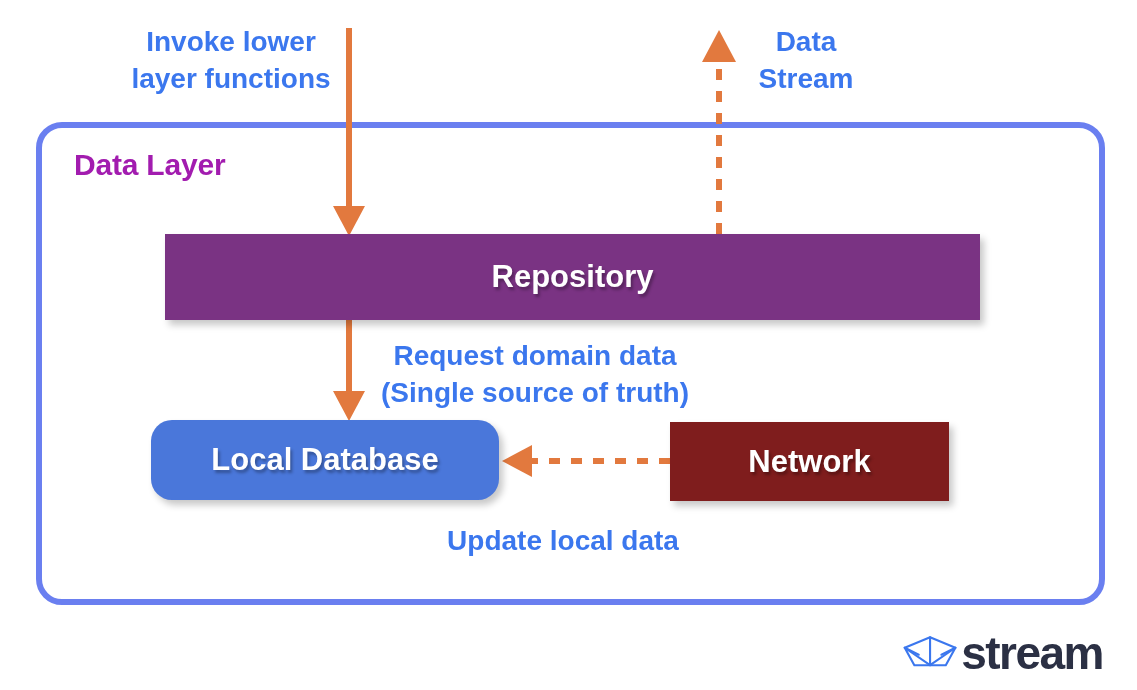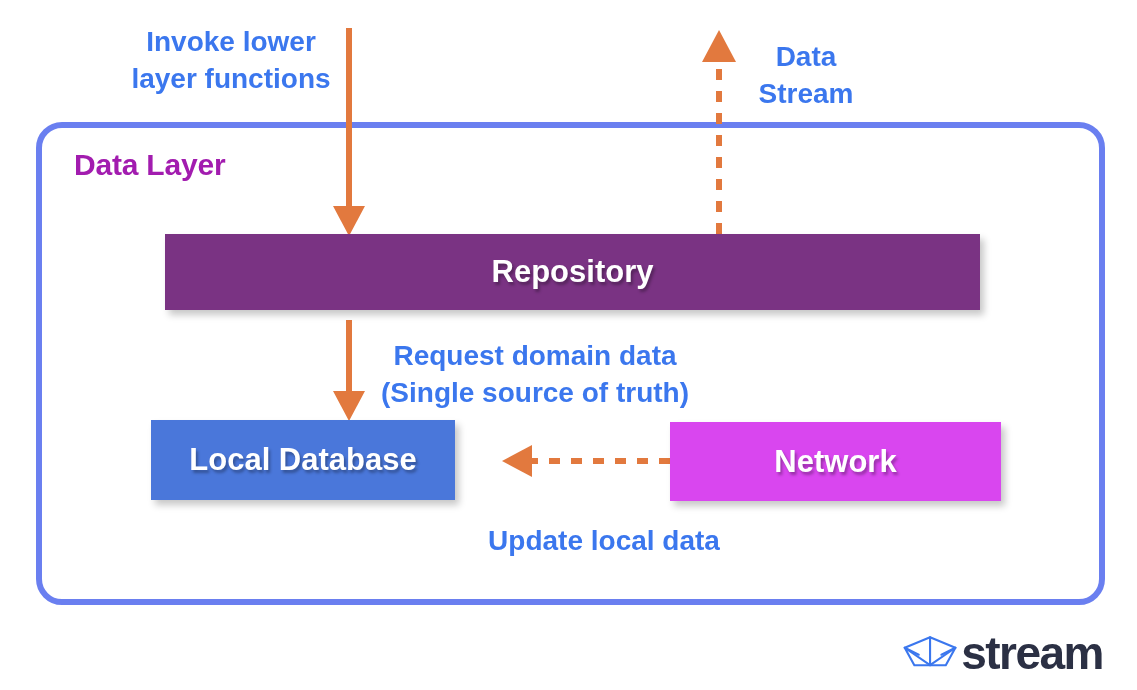--- a/index.html
+++ b/index.html
@@ -49,70 +49,71 @@
     justify-content: center;
     color: #ffffff;
     font-weight: bold;
     text-shadow: 2px 3px 3px rgba(0,0,0,0.30);
     box-shadow: 4px 5px 7px rgba(0,0,0,0.22);
   }
   .node-repository {
     left: 165px;
     top: 234px;
     width: 815px;
-    height: 76px;
+    height: 86px;
     background: #7a3383;
     font-size: 31px;
   }
   .node-localdb {
     left: 151px;
     top: 420px;
-    width: 304px;
+    width: 348px;
     height: 80px;
     background: #4a77da;
     font-size: 31px;
+    border-radius: 21px;
   }
   .node-network {
     left: 670px;
     top: 422px;
-    width: 331px;
+    width: 279px;
     height: 79px;
-    background: #d946ef;
+    background: #7f1d1d;
     font-size: 31px;
   }
 
   
   .note {
     position: absolute;
     color: #3b77ee;
     font-weight: bold;
     font-size: 28px;
     line-height: 1.33;
     white-space: pre-line;
   }
   .note-invoke {
     left: 126px;
     top: 23px;
     width: 210px;
     text-align: center;
   }
   .note-stream {
     left: 746px;
-    top: 38px;
+    top: 23px;
     width: 120px;
     text-align: center;
   }
   .note-request {
     left: 380px;
     top: 337px;
     width: 310px;
     text-align: center;
   }
   .note-update {
-    left: 479px;
+    left: 438px;
     top: 522px;
     width: 250px;
     text-align: center;
   }
 
   
   .arrow-layer {
     position: absolute;
     left: 0;
     top: 0;

